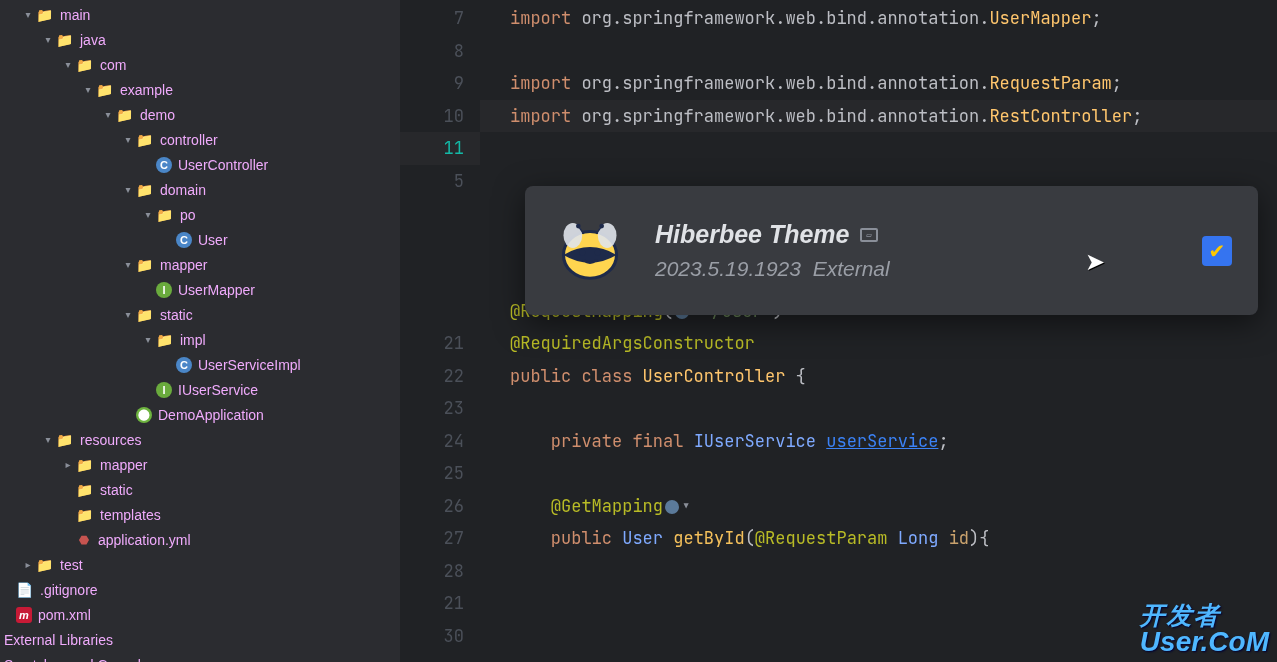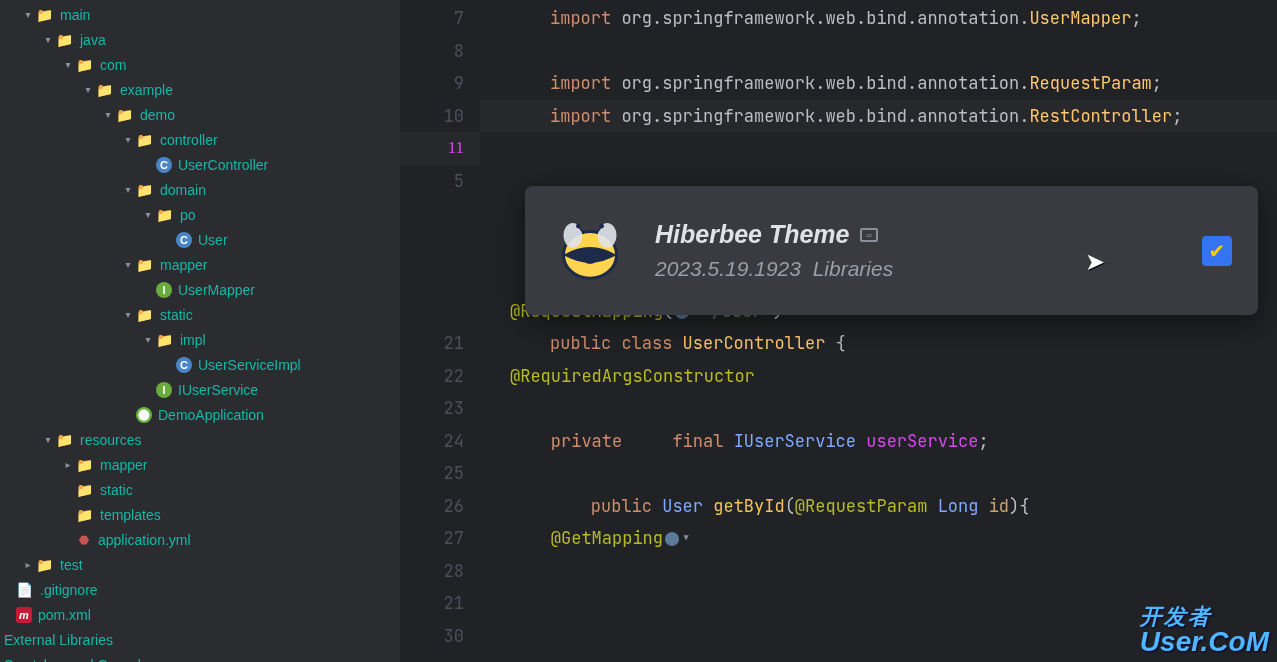--- a/index.html
+++ b/index.html
@@ -42,21 +42,21 @@
   align-items: center;
   justify-content: center;
   margin-right: 6px;
 }
 .folder-icon { color: #8a8f99; }
 .class-icon { background:#4a86c7; color:#fff; border-radius:50%; width:16px; height:16px; font-size:11px; font-weight:bold; }
 .interface-icon { background:#6aab3d; color:#fff; border-radius:50%; width:16px; height:16px; font-size:11px; font-weight:bold; }
 .spring-icon { background:#6db33f; color:#fff; border-radius:50%; width:16px; height:16px; font-size:11px; }
 .yml-icon { color:#c75450; width:16px; height:16px; font-size:12px; }
 .maven-icon { background:#c71a36; color:#fff; width:16px; height:16px; border-radius:3px; font-size:11px; font-style:italic; font-weight:bold; }
-.label { color:#14b8a6; }
+.label { color:#f0abfc; }
 
 .editor {
   flex: 1;
   background: rgba(30,31,34,0.78);
   display: flex;
   font-family: "JetBrains Mono","Consolas",monospace;
   font-size: 17px;
   position: relative;
 }
 .gutter {
@@ -64,45 +64,45 @@
   text-align: right;
   color: #4b5059;
   padding-top: 2px;
 }
 .gutter .ln {
   height: 32.5px;
   line-height: 32.5px;
   padding-right: 16px;
   position: relative;
 }
-.gutter .ln.hl { background: rgba(255,255,255,0.03); color:#d946ef;font-family:Liberation Serif, serif; }
+.gutter .ln.hl { background: rgba(255,255,255,0.03); color:#14b8a6; }
 .code {
   flex: 1;
   padding-top: 2px;
 }
 .code .line {
   height: 32.5px;
   line-height: 32.5px;
   white-space: pre;
   padding-left: 30px;
 }
 .code .line.hl { background: rgba(255,255,255,0.03); }
-.kw { color:#cf8e6d;margin-left:40px; }
+.kw { color:#cf8e6d; }
 .pkg { color:#bcbec4; }
 .cls { color:#ffc66d; }
 .ann { color:#b8bb26; }
 .str { color:#6a8759; }
 .typ { color:#7faaff; }
 .id { color:#c9a26d; }
 .punc { color:#bcbec4; }
 .fn { color:#f4c05b; }
 .priv { color:#cf8e6d; }
 .clskw { color:#cf8e6d; }
 .ityp { color:#7faaff; }
-.var { color:#d946ef; }
+.var { color:#3b82f6;text-decoration:underline; }
 .mini { display:inline-block; width:14px; height:14px; border-radius:50%; background:#5b7a9a; vertical-align:middle; margin:0 2px; }
 
 .popup {
   position: absolute;
   left: 525px;
   top: 186px;
   width: 733px;
   height: 129px;
   background: #393b40;
   border-radius: 8px;
@@ -117,21 +117,21 @@
   margin-right: 26px;
 }
 .pop-body { flex:1;font-style:italic; }
 .pop-title { color:#e0e2e6; font-size: 25px; font-weight:600; display:flex; align-items:center; gap:10px; }
 .pill { display:inline-flex; width:18px; height:14px; border:2px solid #8a8f99; border-radius:2px; align-items:center; justify-content:center; font-size:6px; color:#8a8f99; }
 .pop-sub { color:#9a9ea6; font-size: 21px; margin-top: 8px; }
 .check { width:30px; height:30px; background:#3574f0; border-radius:4px; display:flex; align-items:center; justify-content:center; color:#ffc800; font-size:20px; margin-left:auto; }
 .cursor-arrow { position:absolute; left:560px; top:62px; font-size:24px; color:#fff; filter:drop-shadow(1px 1px 0 #000); }
 
 .watermark { position:absolute; right:8px; bottom:6px; color:#4fb7ff; font-size:28px; font-weight:bold; font-style:italic; line-height:1; text-shadow:1px 1px 2px #003; }
-.watermark .top { font-size:22px; letter-spacing:2px; }
+.watermark .top { font-size:25px; letter-spacing:2px; }
 </style>
 </head>
 <body>
 
 <div class="sidebar">
   <div class="tree-item" style="--indent:20px">
       <span class="chev">▾</span>
       <span class="icon folder-icon">📁</span>
       <span class="label">main</span>
     </div>
@@ -279,27 +279,27 @@
     <div class="line"><span class="kw">import</span> <span class="pkg">org.springframework.web.bind.annotation.</span><span class="cls">UserMapper</span><span class="punc">;</span></div>
     <div class="line"></div>
     <div class="line"><span class="kw">import</span> <span class="pkg">org.springframework.web.bind.annotation.</span><span class="cls">RequestParam</span><span class="punc">;</span></div>
     <div class="line hl"><span class="kw">import</span> <span class="pkg">org.springframework.web.bind.annotation.</span><span class="cls">RestController</span><span class="punc">;</span></div>
     <div class="line"></div>
     <div class="line"></div>
     <div class="line"></div>
     <div class="line"></div>
     <div class="line"></div>
     <div class="line"><span class="ann">@RequestMapping</span><span class="punc">(</span><span class="mini"></span><span style="color:#8a8f99">▾</span><span class="str">"/user"</span><span class="punc">)</span></div>
+    <div class="line"><span class="ann">@RequiredArgsConstructor</span></div>
     <div class="line"><span class="kw">public</span> <span class="clskw">class</span> <span class="cls">UserController</span><span class="punc"> {</span></div>
-    <div class="line"><span class="ann">@RequiredArgsConstructor</span></div>
     <div class="line"></div>
     <div class="line">    <span class="priv">private</span> <span class="kw">final</span> <span class="ityp">IUserService</span> <span class="var">userService</span><span class="punc">;</span></div>
     <div class="line"></div>
+    <div class="line">    <span class="ann">@GetMapping</span><span class="mini"></span><span style="color:#8a8f99">▾</span></div>
     <div class="line">    <span class="kw">public</span> <span class="typ">User</span> <span class="fn">getById</span><span class="punc">(</span><span class="ann">@RequestParam</span> <span class="typ">Long</span> <span class="id">id</span><span class="punc">){</span></div>
-    <div class="line">    <span class="ann">@GetMapping</span><span class="mini"></span><span style="color:#8a8f99">▾</span></div>
   </div>
 </div>
 
 <div class="popup">
   <svg class="bee" viewBox="0 0 100 100">
     <ellipse cx="50" cy="55" rx="34" ry="30" fill="#ffd54f"></ellipse>
     <path d="M16 55 Q50 35 84 55 Q50 75 16 55" fill="#1e2a4a"></path>
     <ellipse cx="50" cy="55" rx="34" ry="30" fill="none" stroke="#1e2a4a" stroke-width="4"></ellipse>
     <circle cx="40" cy="52" r="4" fill="#1e2a4a"></circle>
     <circle cx="60" cy="52" r="4" fill="#1e2a4a"></circle>
@@ -309,21 +309,21 @@
     <circle cx="35" cy="18" r="3" fill="#1e2a4a"></circle>
     <circle cx="65" cy="18" r="3" fill="#1e2a4a"></circle>
     <line x1="35" y1="18" x2="42" y2="28" stroke="#1e2a4a" stroke-width="2"></line>
     <line x1="65" y1="18" x2="58" y2="28" stroke="#1e2a4a" stroke-width="2"></line>
   </svg>
   <div class="pop-body">
     <div class="pop-title">
         <span>Hiberbee Theme</span>
         <span class="pill">▭</span>
       </div>
-    <div class="pop-sub"><span>2023.5.19.1923</span>&nbsp;&nbsp;<span>Libraries</span></div>
+    <div class="pop-sub"><span>2023.5.19.1923</span>&nbsp;&nbsp;<span>External</span></div>
   </div>
   <div class="check">✔</div>
   <div class="cursor-arrow">➤</div>
 </div>
 
 <div class="watermark">
   <div class="top">开发者</div>
   <div>User.CoM</div>
 </div>
 

